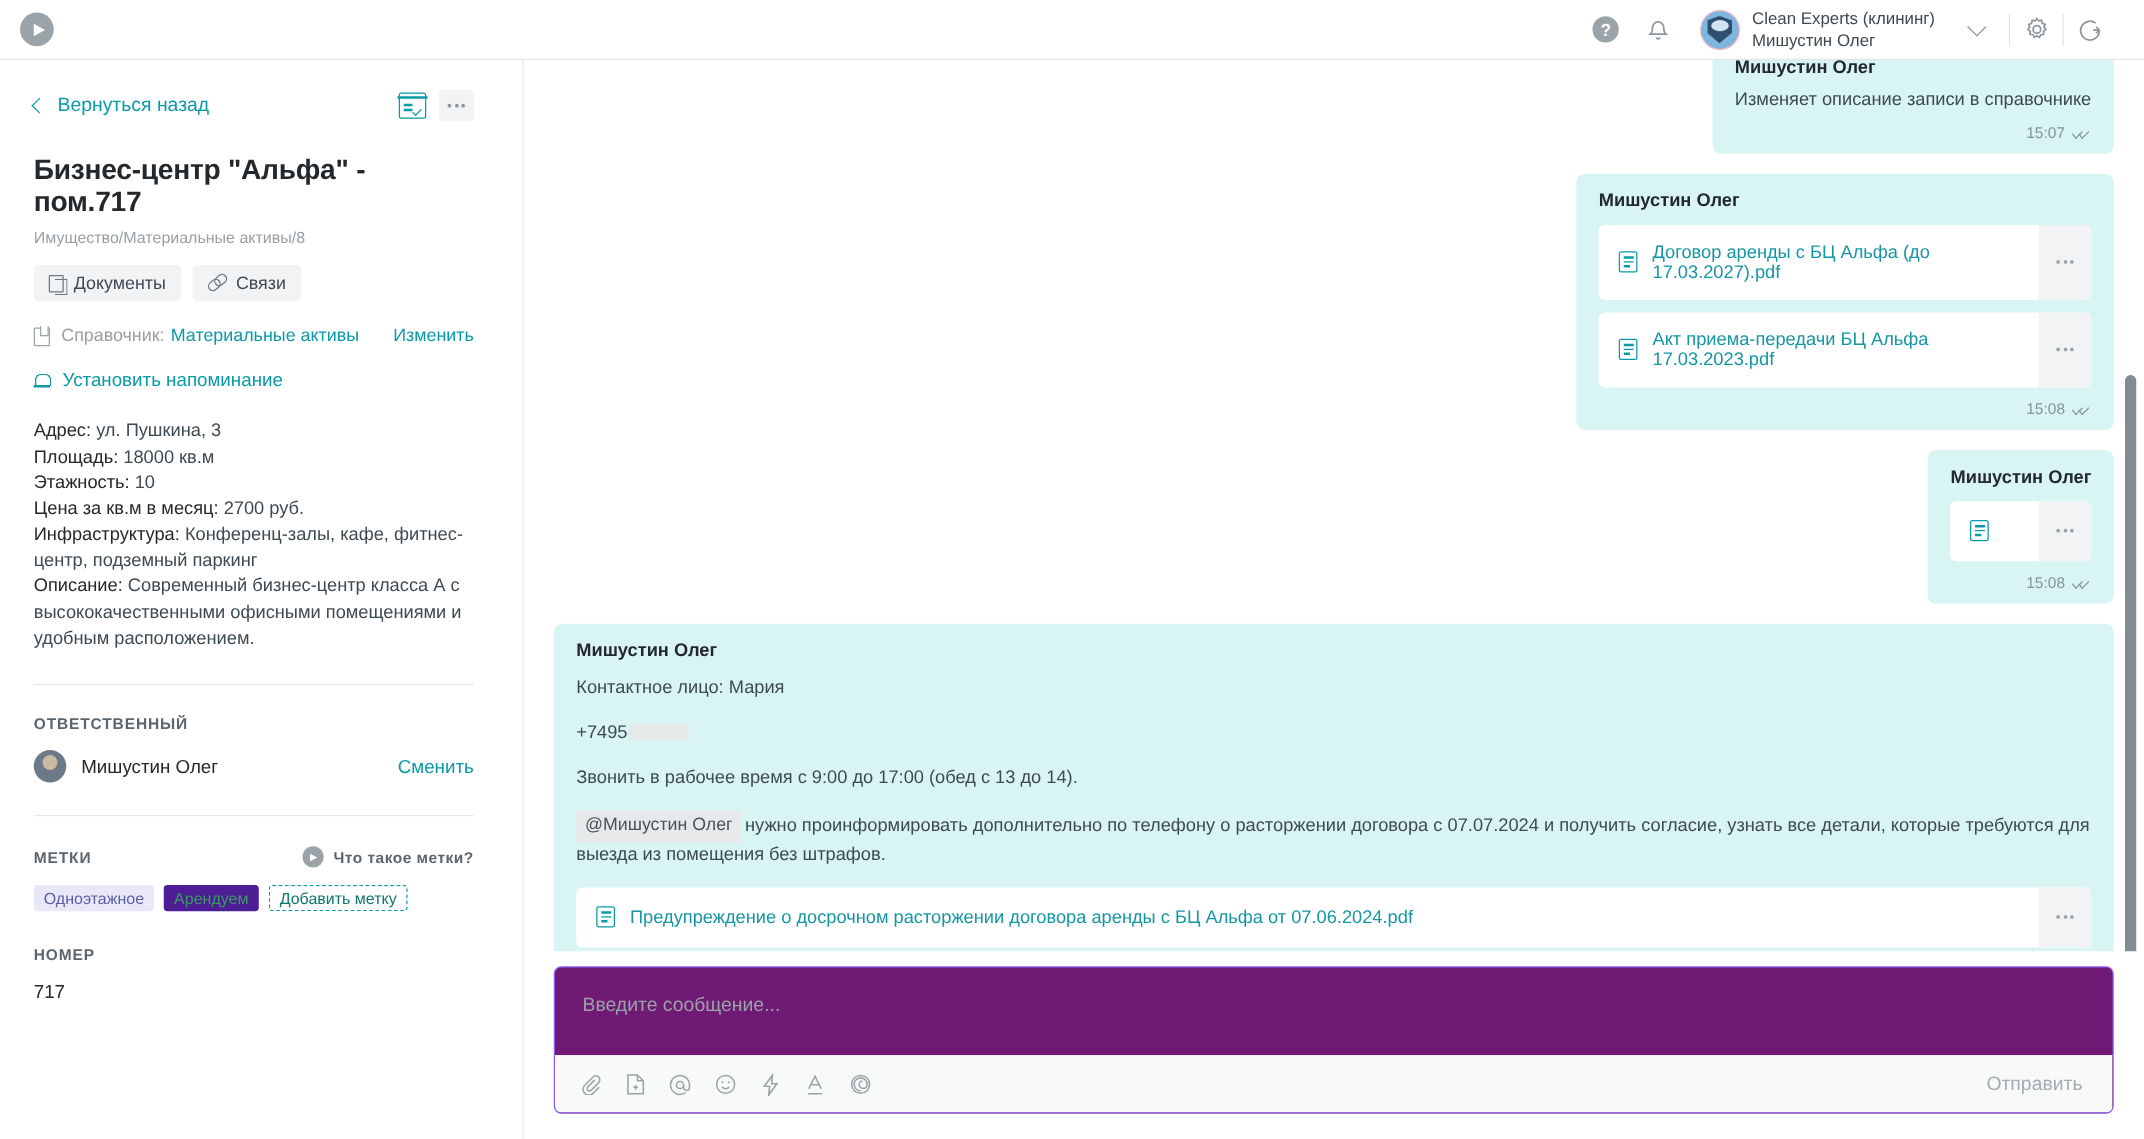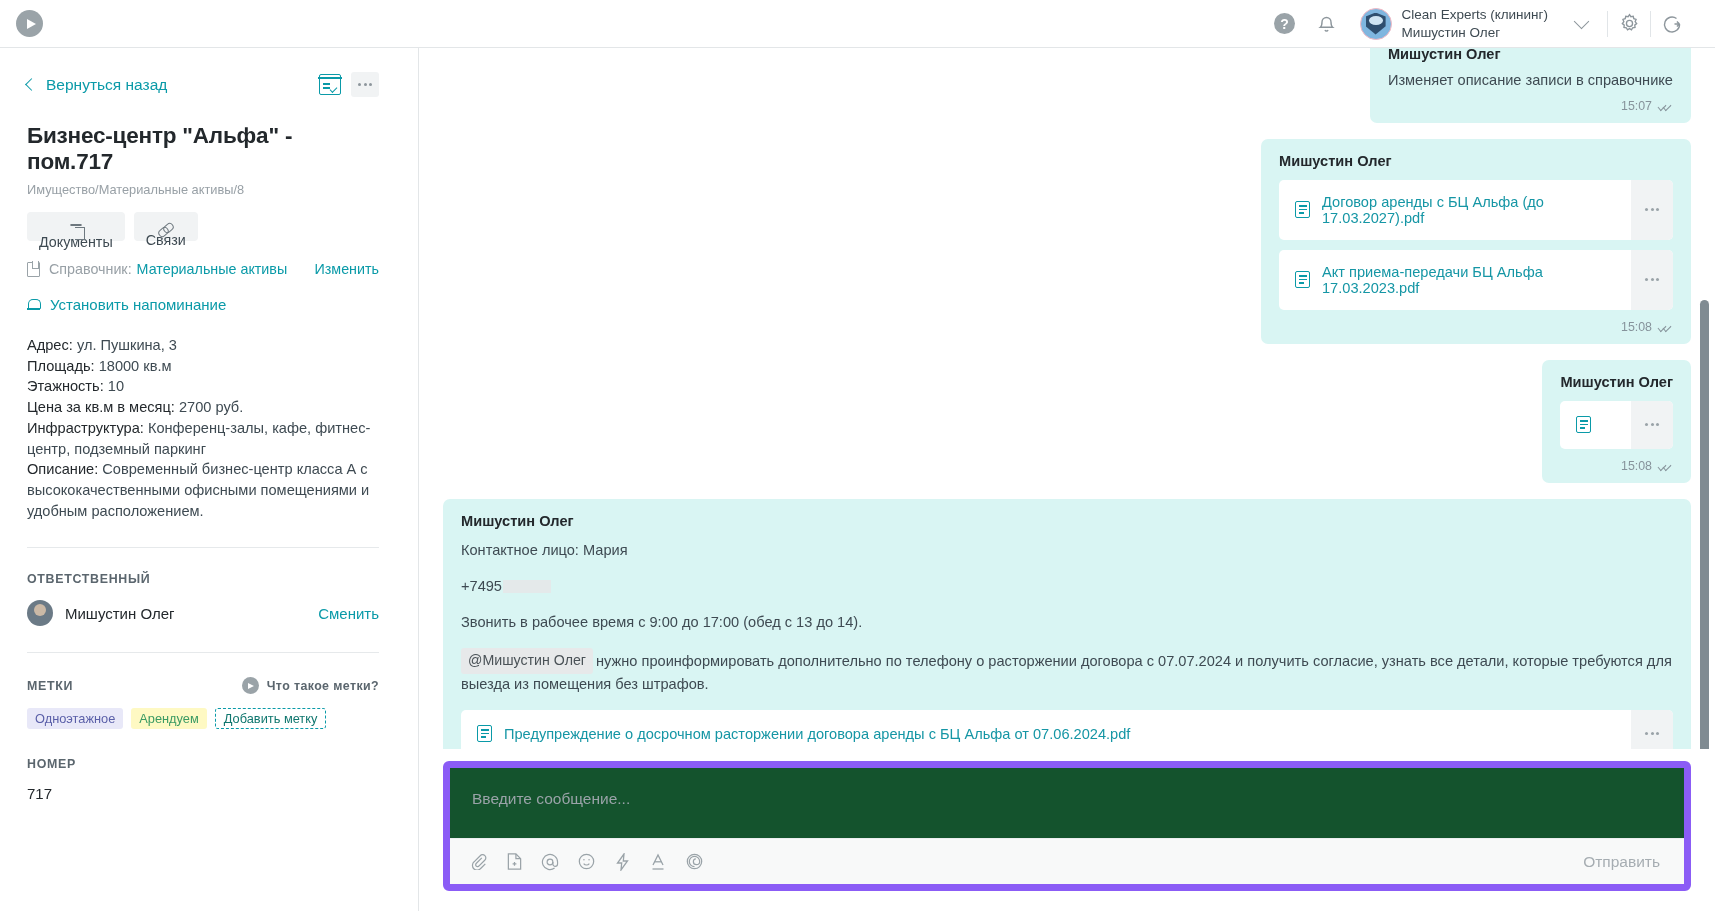--- a/index.html
+++ b/index.html
@@ -142,21 +142,21 @@
     margin-top: 26px; letter-spacing: -0.2px;
   }
   .breadcrumb {
     font-size: 12.8px; color: #98a0a6; margin-top: 7px;
   }
   .chip-row { display: flex; gap: 9px; margin-top: 15px; }
   .chip {
     background: #f1f3f4; border-radius: 4px;
     height: 29px; padding: 12px 12px;
     display: flex; align-items: center; gap: 8px;
-    font-size: 14.3px; color: #3e4a52; flex-direction: column;
+    font-size: 14.3px; color: #3e4a52;
   }
   .ic-doc {
     width: 12px; height: 14px; border: 1.5px solid #6e787f; border-radius: 1px;
     position: relative;
   }
   .ic-doc::after {
     content:""; position:absolute; right:-4px; top:2px;
     width: 9px; height: 11px; border: 1.5px solid #6e787f; border-left: none; border-radius: 0 1px 1px 0;
   }
   .ic-link {
@@ -246,21 +246,21 @@
     text-transform: none;
   }
 
   .tags-row { display: flex; gap: 8px; margin-top: 14px; }
   .tag {
     height: 21px; padding: 0 8px; border-radius: 3px;
     display: flex; align-items: center;
     font-size: 12.8px;
   }
   .tag-1 { background: #e8e8f8; color: #5a5fa8; }
-  .tag-2 { background: #fef9c3; color: #3a9a63; }
+  .tag-2 { background: #4c1d95; color: #3a9a63; }
   .tag-add {
     height: 21px; padding: 0 8px; border-radius: 3px;
     display: flex; align-items: center;
     font-size: 12.8px; color: #0f766e;
     border: 1px dashed #0a9aa8;
   }
 
   .num-value { font-size: 15px; color: #23282c; margin-top: 14px; }
 
   
@@ -339,22 +339,22 @@
 
   
   .scrollbar {
     position: absolute; right: 6px; top: 252px;
     width: 9px; height: 470px; border-radius: 5px; background: #808b92;
   }
 
   
   .composer-wrap { padding: 12px 24px 20px 24px; }
   .composer {
-    border: 7px solid #8b5cf6; border-radius: 6px;
-    background: #14532d; overflow: hidden;
+    border: 1px solid #8b5cf6; border-radius: 6px;
+    background: #701a75; overflow: hidden;
   }
   .composer-input {
     padding: 22px 22px 30px 22px;
     font-size: 15.5px; color: #9aa3a8;
   }
   .composer-bar {
     background: #f8f9f9; border-top: 1px solid #eceef0;
     height: 46px; display: flex; align-items: center;
     padding: 0 18px;
   }

